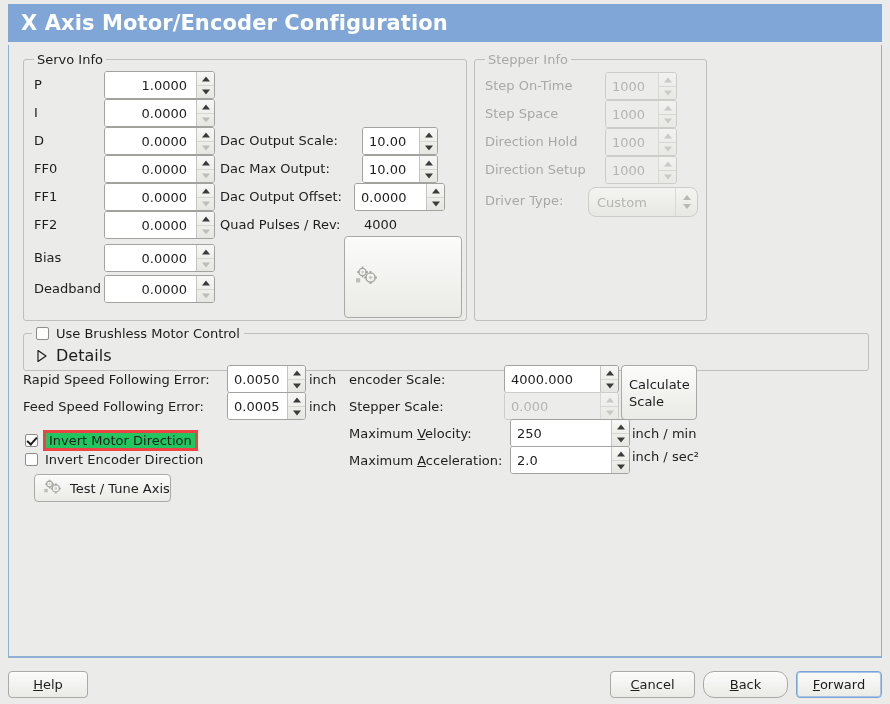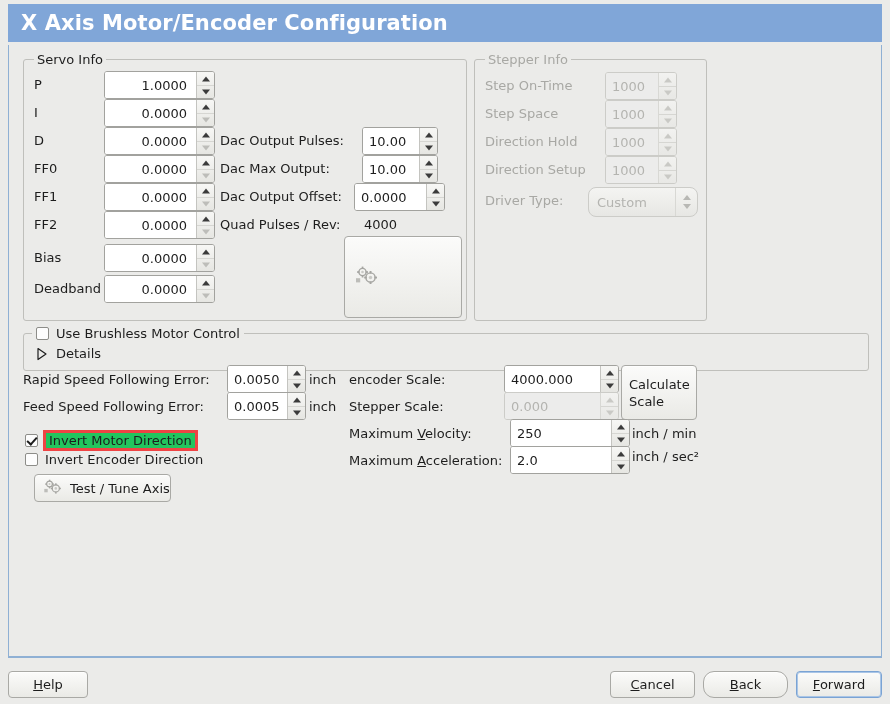--- a/index.html
+++ b/index.html
@@ -194,21 +194,21 @@
   .expander { position: absolute; display: flex; align-items: center; }
   .expander .tri {
     width: 0; height: 0;
     border-top: 6px solid transparent;
     border-bottom: 6px solid transparent;
     border-left: 9px solid transparent;
     position: relative;
     flex: 0 0 10px;
   }
   .expander .tri svg { position: absolute; left: -9px; top: -7px; }
-  .expander .extxt { margin-left: 10px; font-size: 13px; }
+  .expander .extxt { margin-left: 10px; font-size: 16px; }
 
   
   #sep { position: absolute; left: 8px; top: 657px; width: 874px; height: 1px; background: #8fb0d4; }
 </style>
 </head>
 <body>
 
 <div id="titlebar">
   <div class="title">X Axis Motor/Encoder Configuration</div>
 </div>
@@ -277,21 +277,21 @@
       </div>
     </div>
     <div class="spin right" style="left:80px; top:215px; width:111px;">
       <div class="val">0.0000</div>
       <div class="arrows">
         <div class="ar up"></div>
         <div class="ar down faded"></div>
       </div>
     </div>
 
-    <div class="lbl" style="left:196px; top:73px;">Dac Output Pulses:</div>
+    <div class="lbl" style="left:196px; top:73px;">Dac Output Scale:</div>
     <div class="lbl" style="left:196px; top:101px;">Dac Max Output:</div>
     <div class="lbl" style="left:196px; top:129px;">Dac Output Offset:</div>
     <div class="lbl" style="left:196px; top:157px;">Quad Pulses / Rev:</div>
     <div class="lbl" style="left:340px; top:157px;">4000</div>
 
     <div class="spin left" style="left:338px; top:67px; width:76px;">
       <div class="val">10.00</div>
       <div class="arrows">
         <div class="ar up"></div>
         <div class="ar down"></div>

